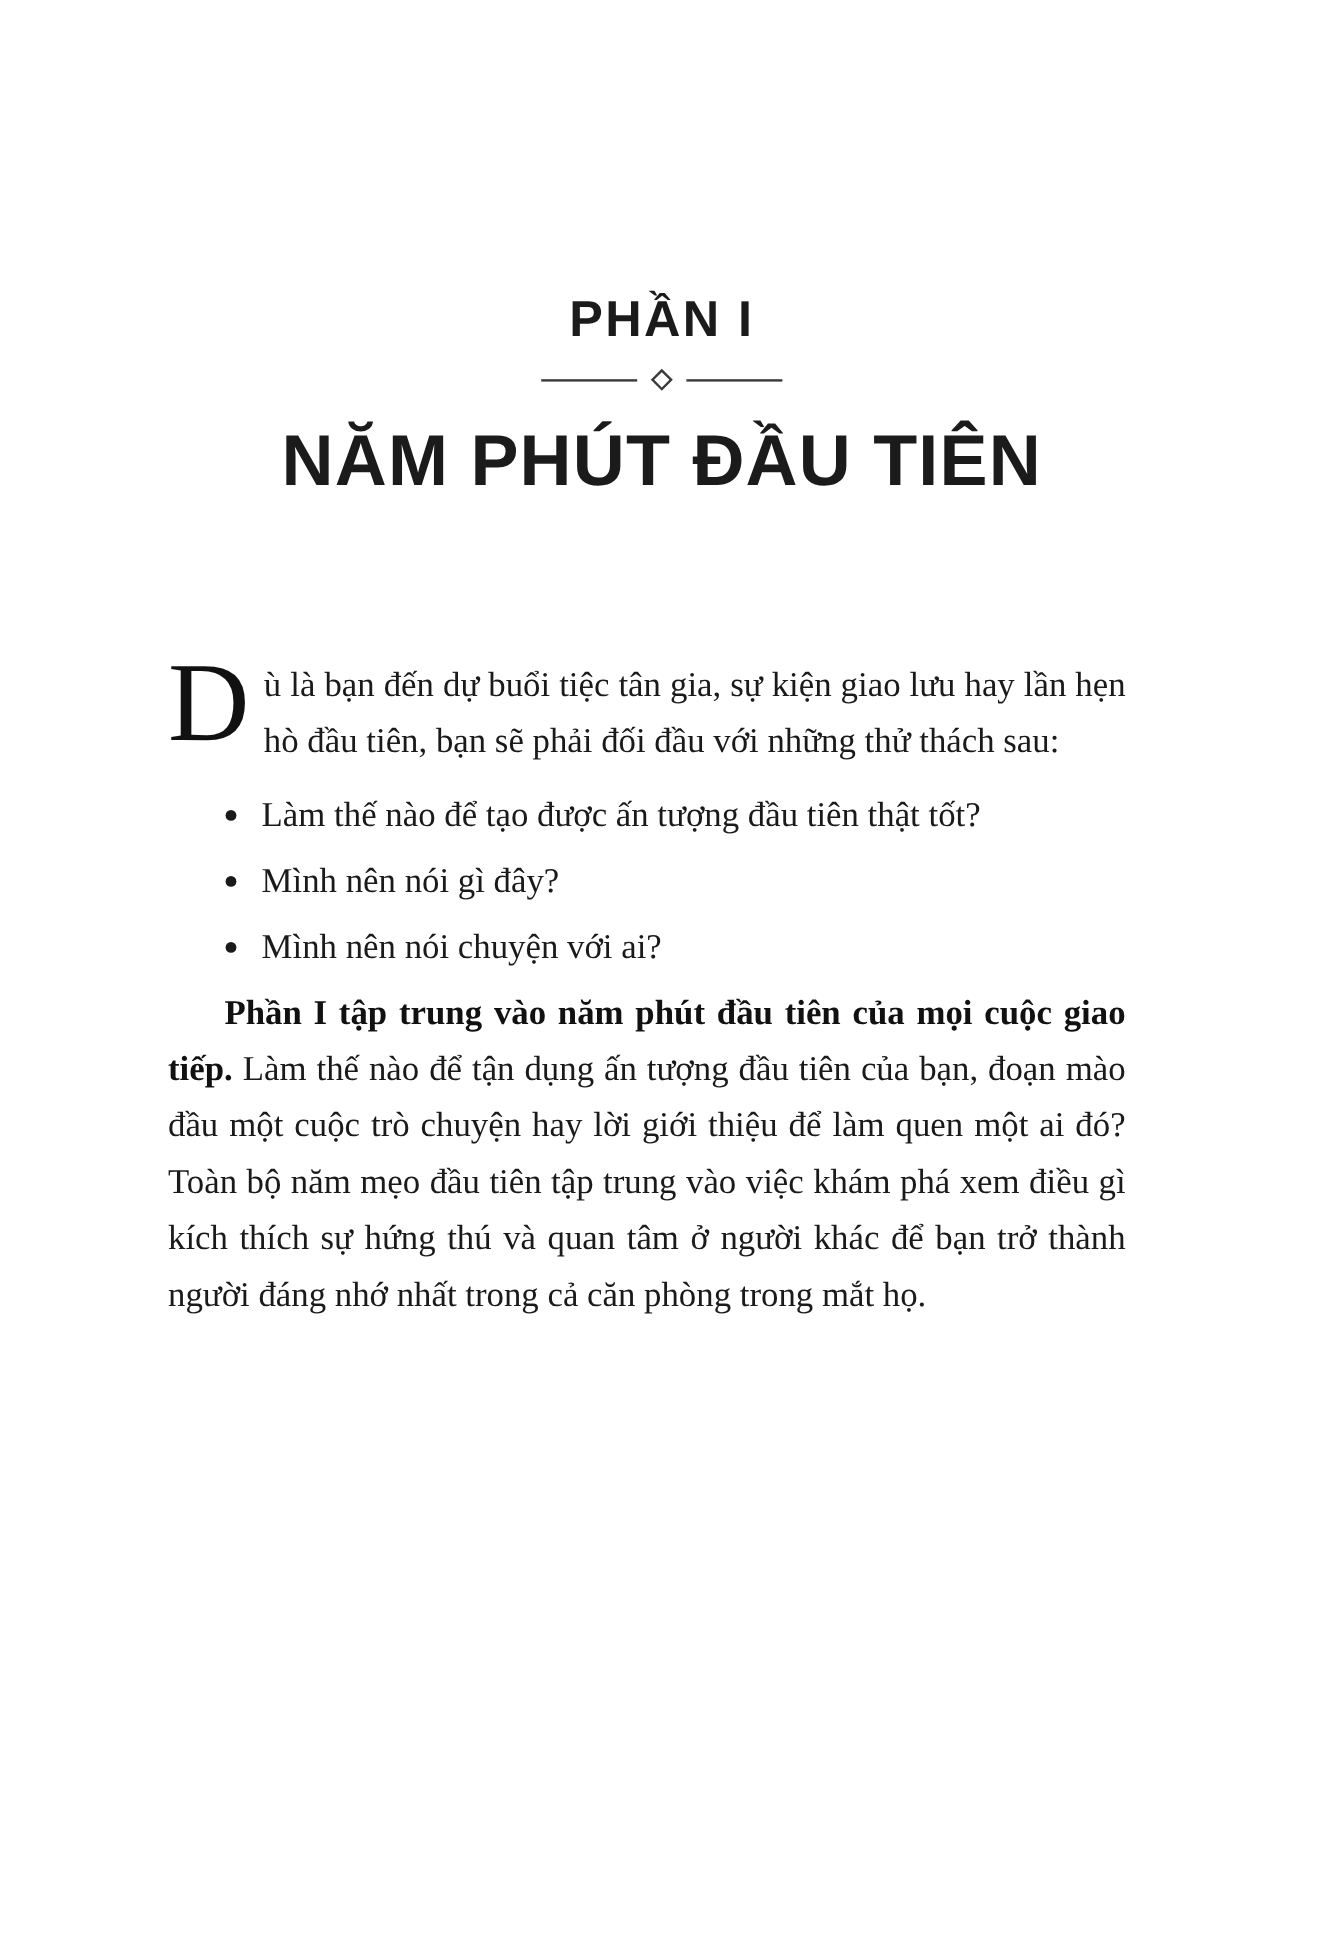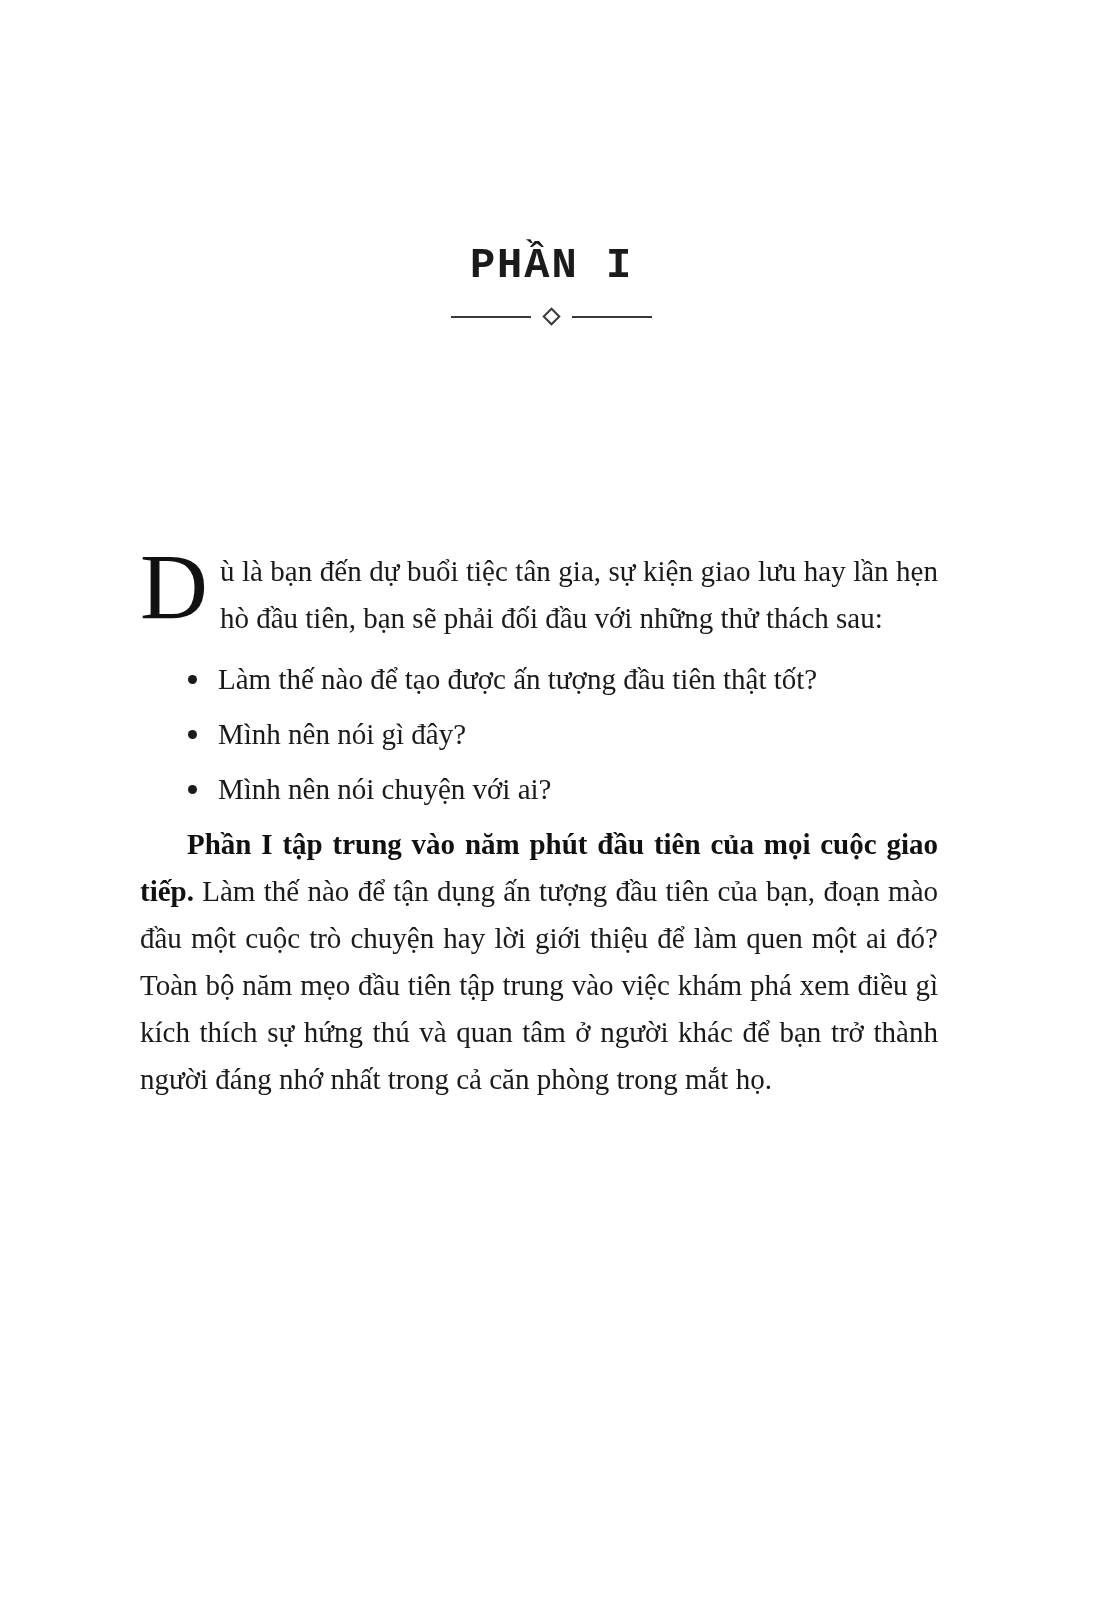--- a/index.html
+++ b/index.html
@@ -16,21 +16,21 @@
     color: #1a1a1a;
     overflow: hidden;
   }
   
   .chapter-header {
     padding-top: 242px;
     text-align: center;
   }
   .part-label {
     margin: 0;
-    font-family: Liberation Mono, monospace;
+    font-family: Liberation Sans, sans-serif;
     font-weight: 700;
     font-size: 42px;
     letter-spacing: 2px;
     color: #1b1b1b;
   }
   .divider {
     margin-top: 20px;
     display: flex;
     align-items: center;
     justify-content: center;
@@ -117,20 +117,21 @@
 
 <div class="page">
 
   <header class="chapter-header">
     <h2 class="part-label">PHẦN I</h2>
     <div class="divider">
       <span class="rule"></span>
       <span class="diamond"></span>
       <span class="rule"></span>
     </div>
+    <h1 class="part-title">NĂM PHÚT ĐẦU TIÊN</h1>
   </header>
 
   <main class="body-text">
 
     <p class="intro-paragraph">
       <span class="dropcap">D</span>
       <span>ù là bạn đến dự buổi tiệc tân gia, sự kiện giao lưu hay lần hẹn hò đầu tiên, bạn sẽ phải đối đầu với những thử thách sau:</span>
     </p>
 
     <ul class="challenge-list">

